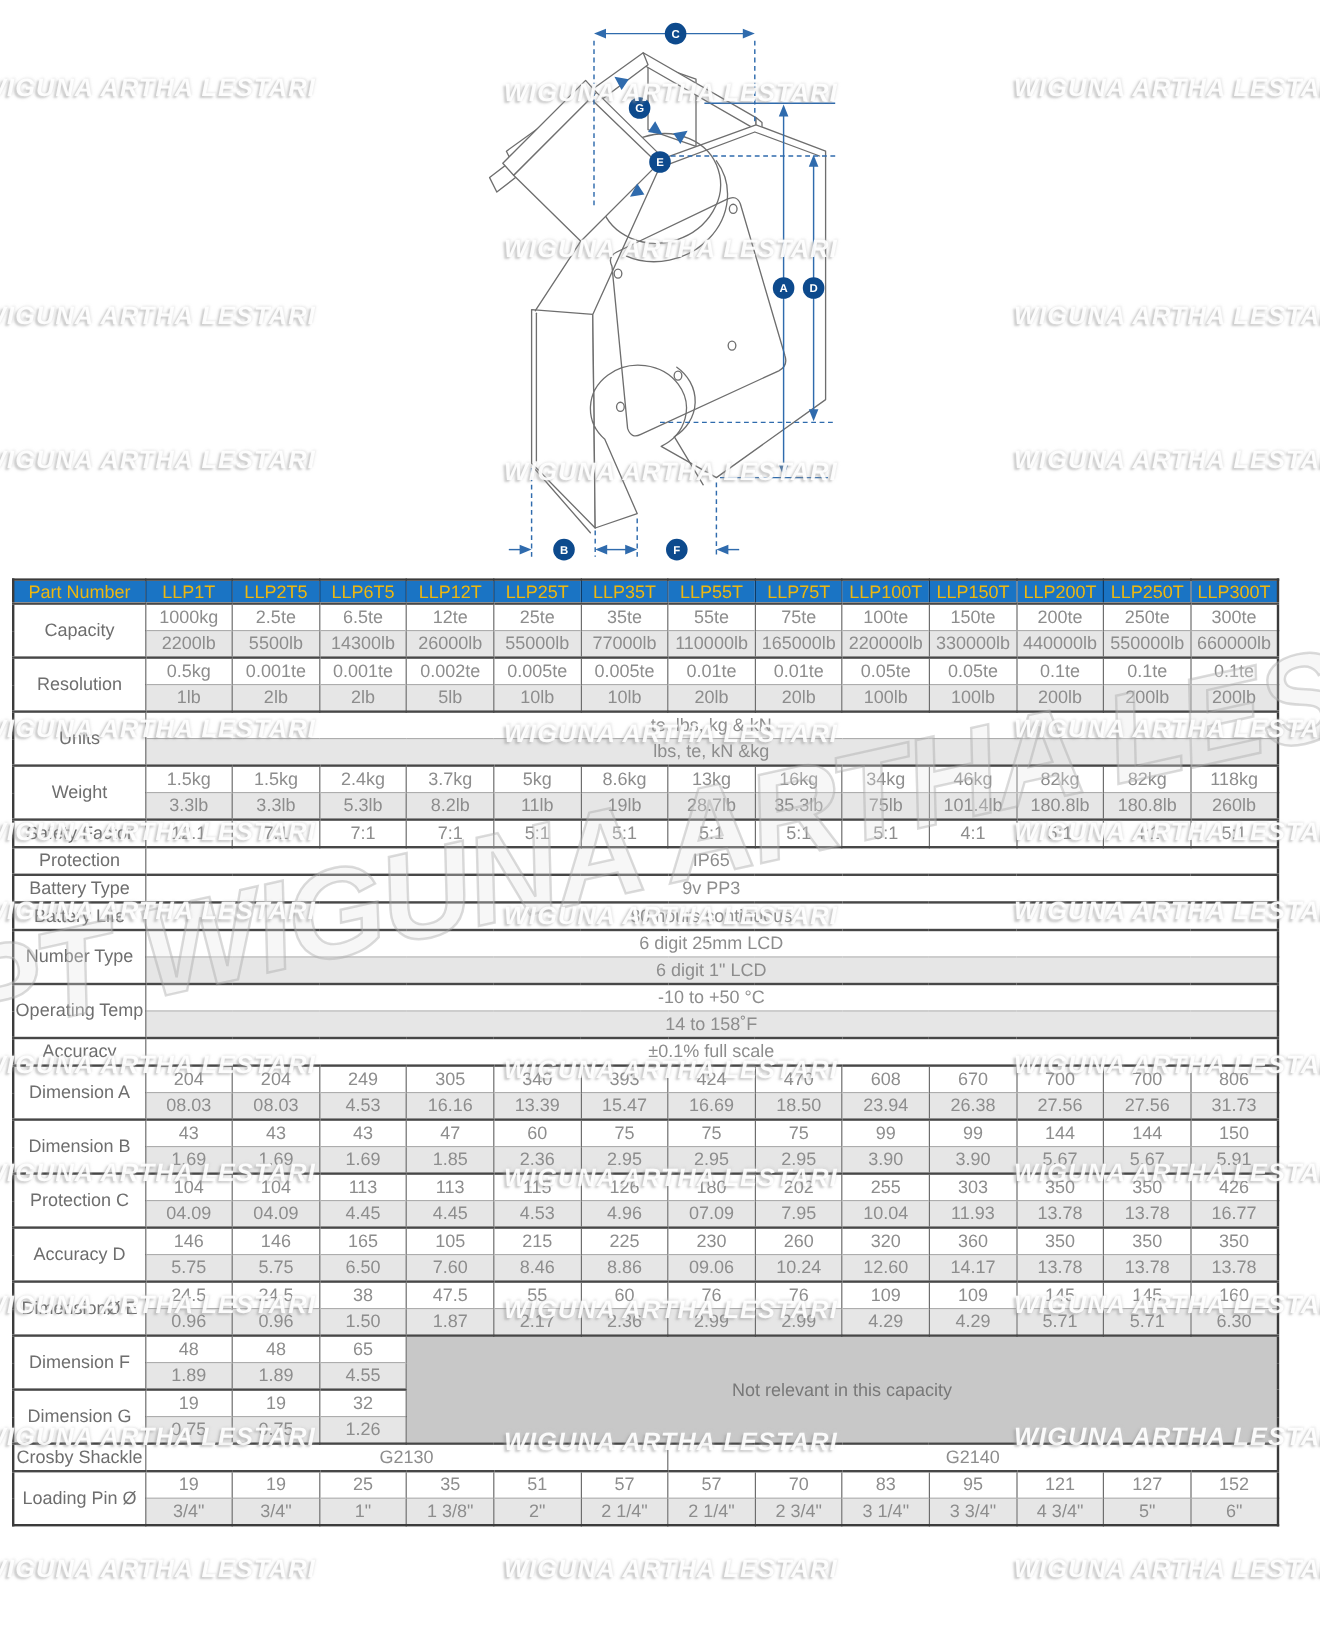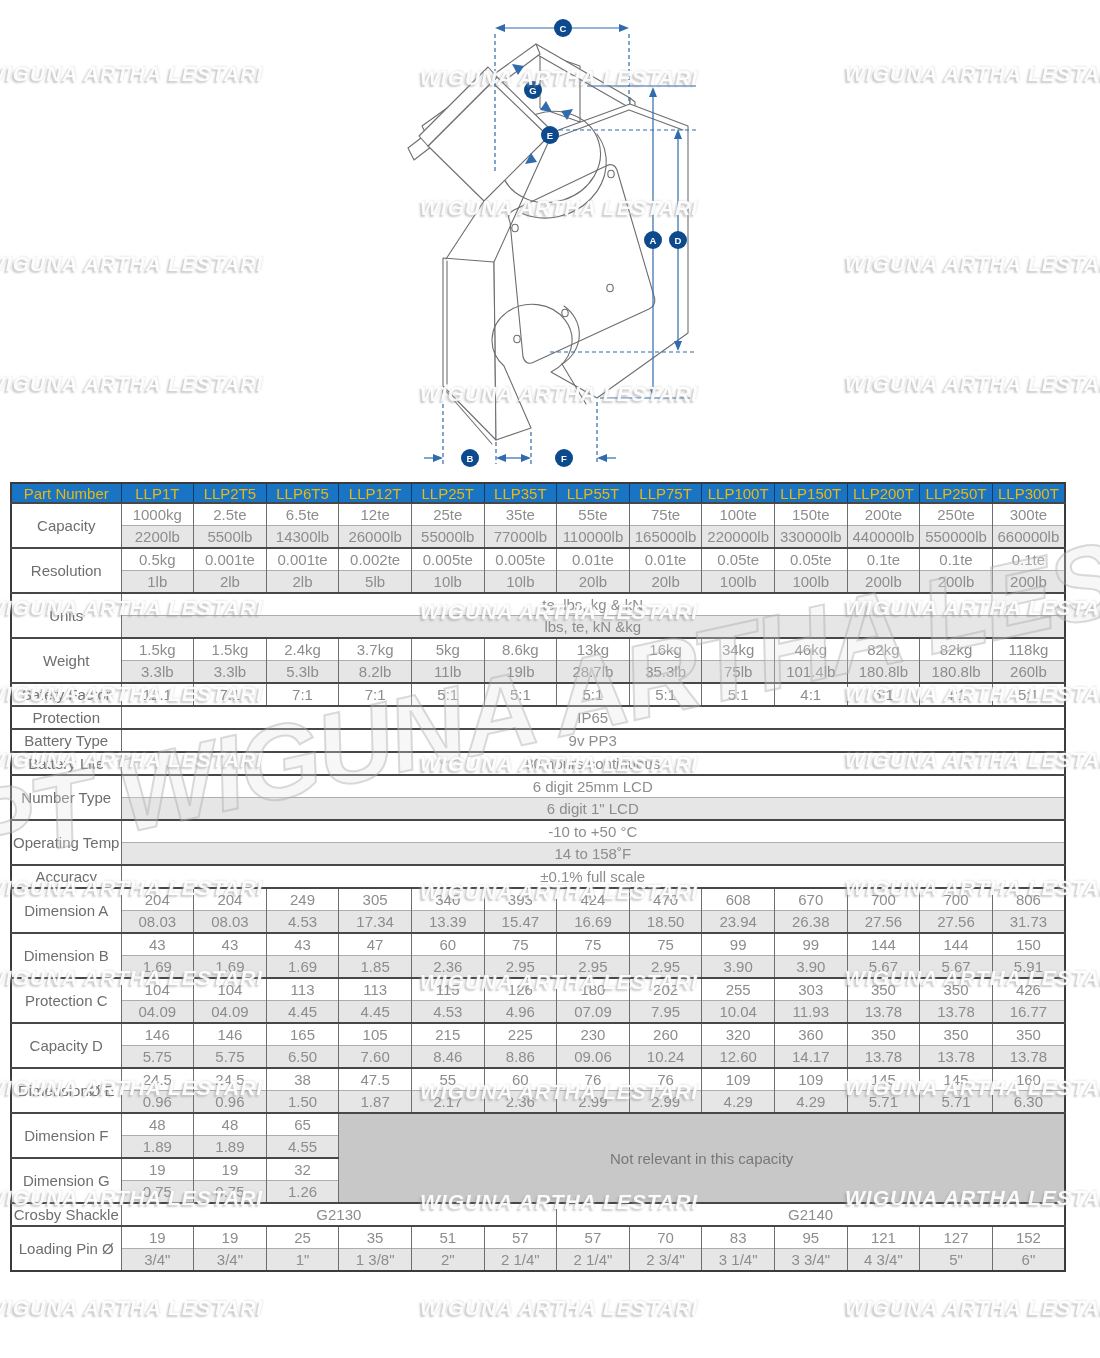--- a/index.html
+++ b/index.html
@@ -318,21 +318,21 @@
           <td>608</td>
           <td>670</td>
           <td>700</td>
           <td>700</td>
           <td>806</td>
         </tr>
         <tr class="subrow">
           <td class="sh">08.03</td>
           <td class="sh">08.03</td>
           <td class="sh">4.53</td>
-          <td class="sh">17.34</td>
+          <td class="sh">16.16</td>
           <td class="sh">13.39</td>
           <td class="sh">15.47</td>
           <td class="sh">16.69</td>
           <td class="sh">18.50</td>
           <td class="sh">23.94</td>
           <td class="sh">26.38</td>
           <td class="sh">27.56</td>
           <td class="sh">27.56</td>
           <td class="sh">31.73</td>
         </tr>
@@ -392,21 +392,21 @@
           <td class="sh">4.96</td>
           <td class="sh">07.09</td>
           <td class="sh">7.95</td>
           <td class="sh">10.04</td>
           <td class="sh">11.93</td>
           <td class="sh">13.78</td>
           <td class="sh">13.78</td>
           <td class="sh">16.77</td>
         </tr>
         <tr class="gstart">
-          <th rowspan="2" class="rowlbl">Capacity D</th>
+          <th rowspan="2" class="rowlbl">Accuracy D</th>
           <td>146</td>
           <td>146</td>
           <td>165</td>
           <td>105</td>
           <td>215</td>
           <td>225</td>
           <td>230</td>
           <td>260</td>
           <td>320</td>
           <td>360</td>

